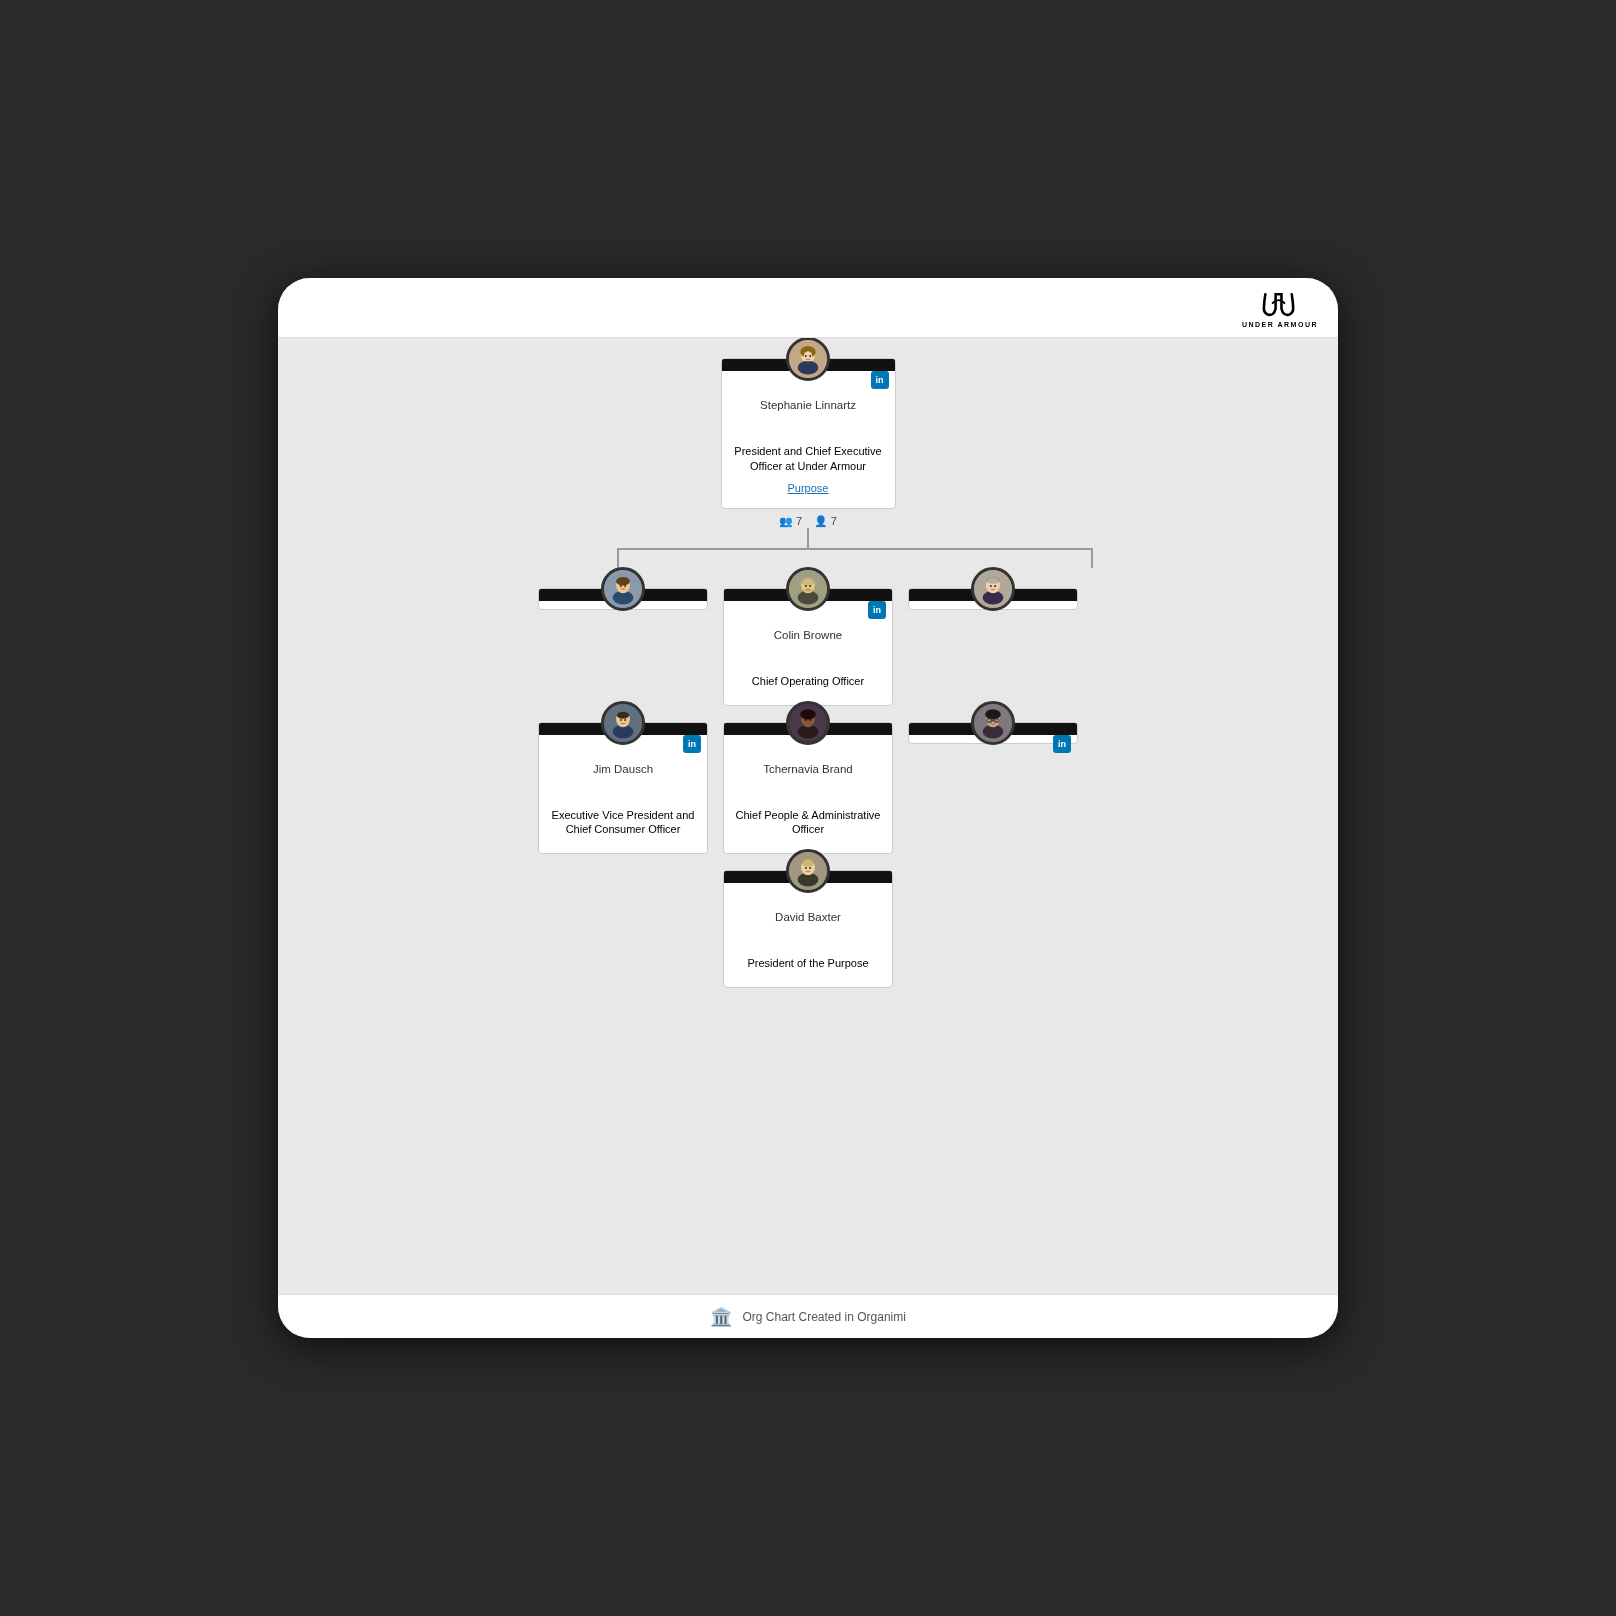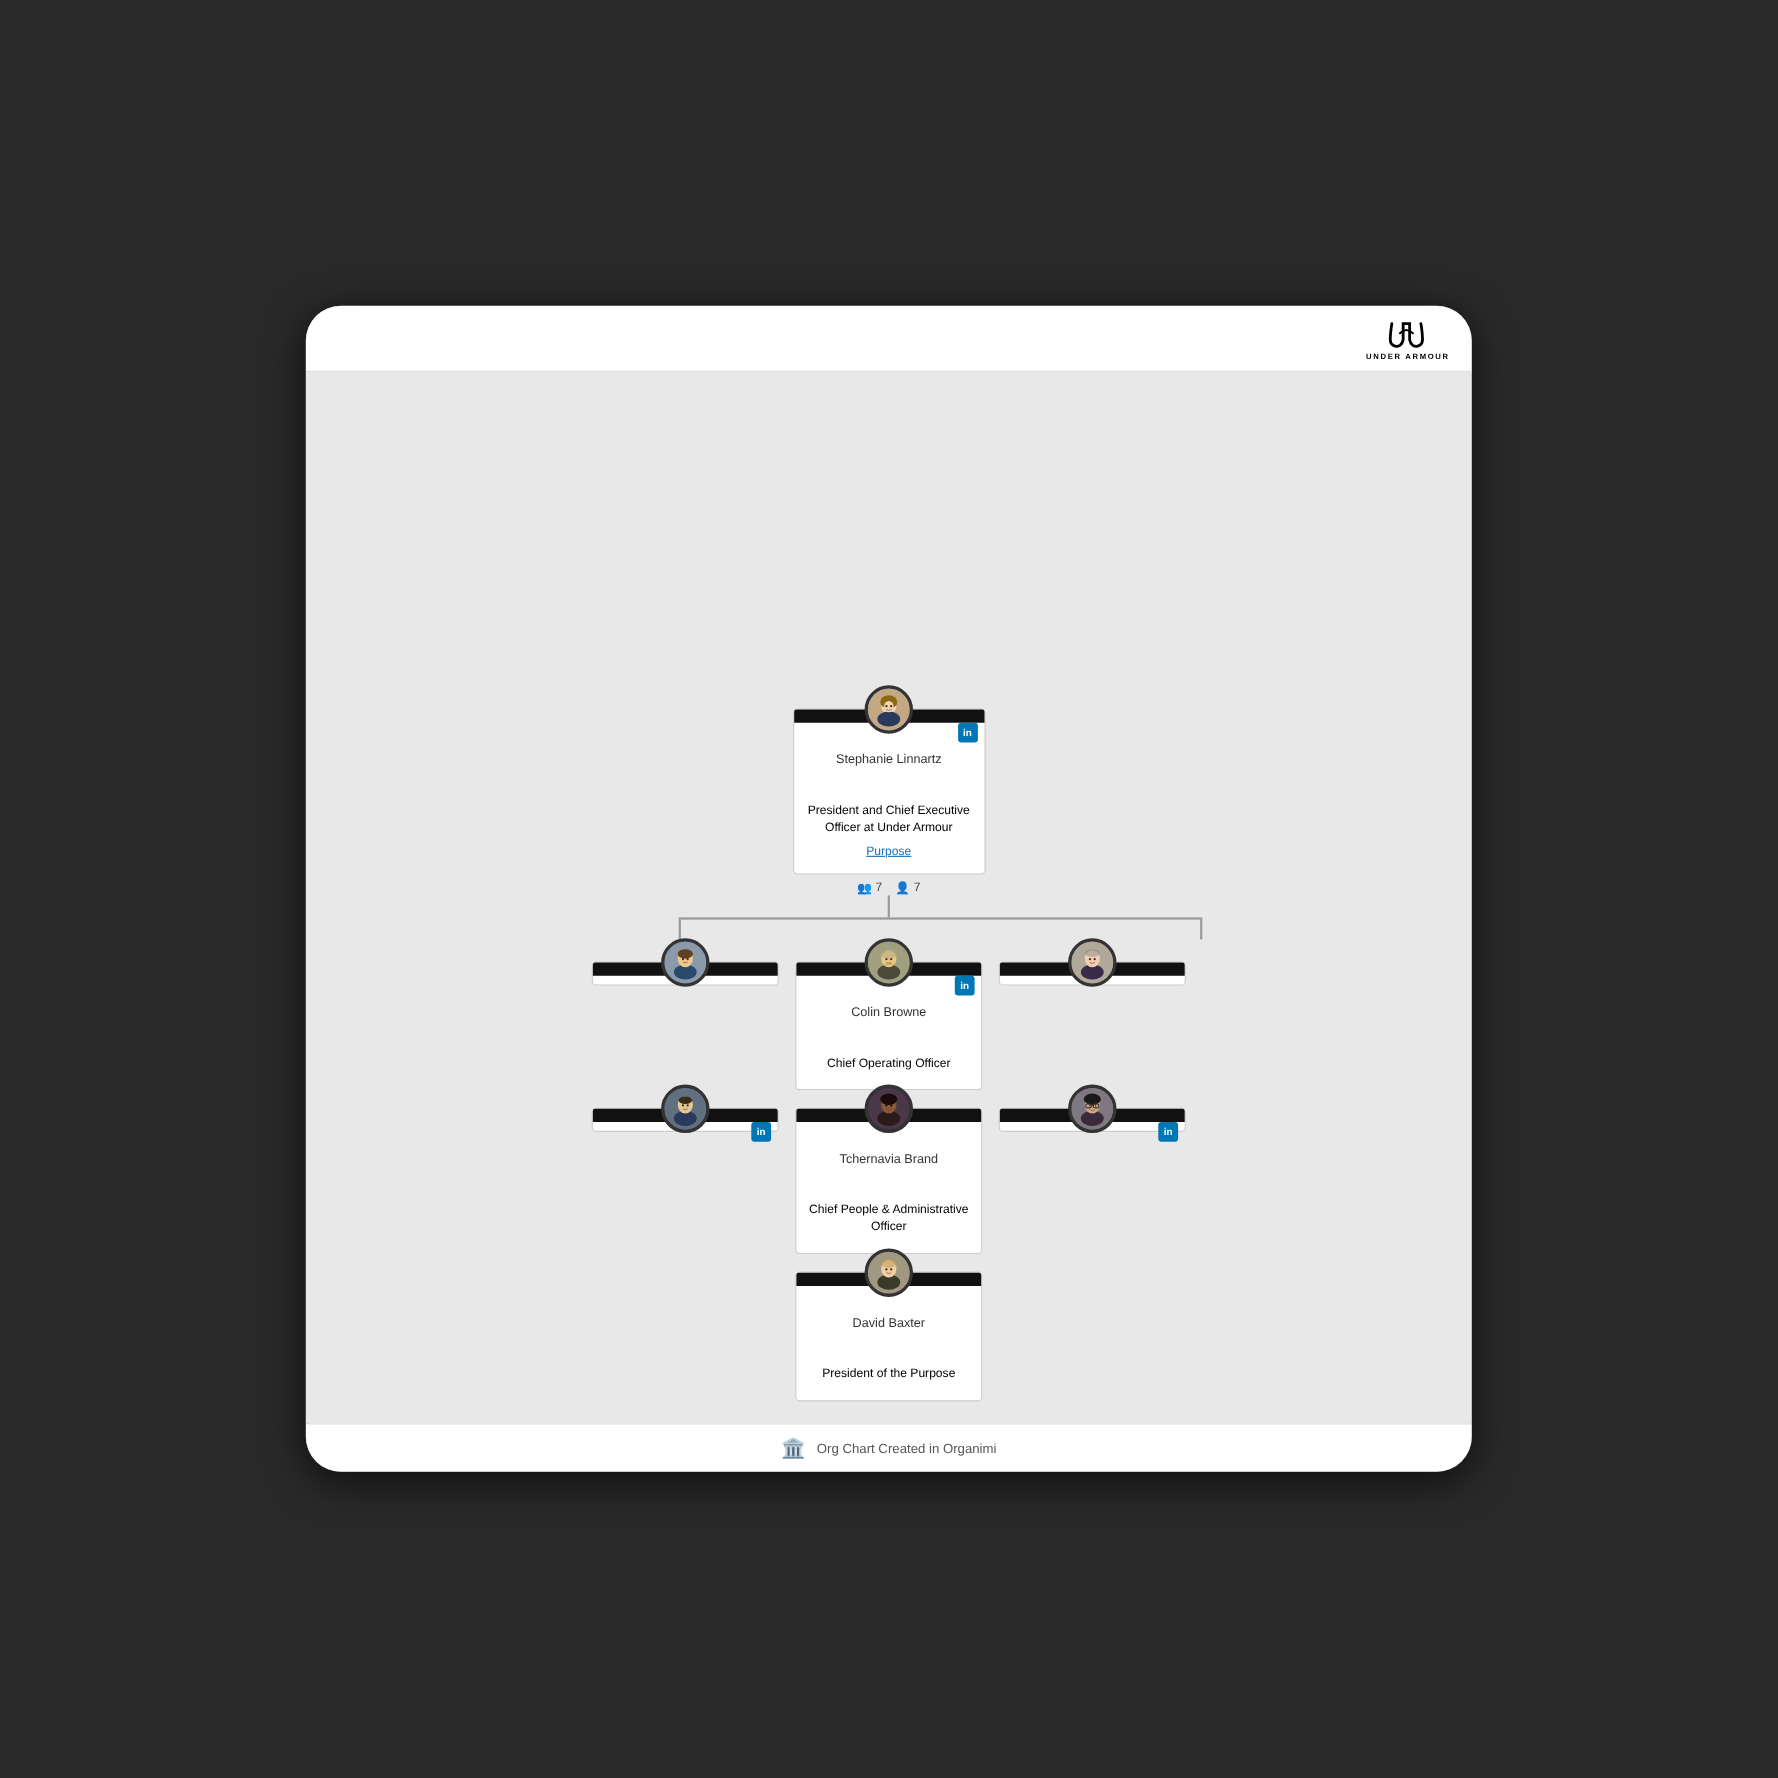--- a/index.html
+++ b/index.html
@@ -55,21 +55,20 @@
     }
 
     .chart-area {
       flex: 1;
       background: #e8e8e8;
       overflow: auto;
       padding: 20px;
       display: flex;
       flex-direction: column;
       align-items: center;
-      justify-content: flex-end;
     }
 
     .org-chart {
       display: flex;
       flex-direction: column;
       align-items: center;
       gap: 0;
     }
 
     
@@ -362,20 +361,24 @@
                 <circle cx="22" cy="22" r="22" fill="#607080"></circle>
                 <ellipse cx="22" cy="32" rx="12" ry="8" fill="#2a3a5c"></ellipse>
                 <ellipse cx="22" cy="18" rx="8" ry="9" fill="#e8c890"></ellipse>
                 <ellipse cx="22" cy="13" rx="7" ry="4" fill="#3a2a1a"></ellipse>
                 <circle cx="19.5" cy="18.5" r="1.2" fill="#333"></circle>
                 <circle cx="24.5" cy="18.5" r="1.2" fill="#333"></circle>
                 <path d="M19.5 22 Q22 24 24.5 22" stroke="#b06050" stroke-width="1" fill="none"></path>
               </svg>
             </div>
             <div class="linkedin-badge">in</div>
+            <div class="card-body">
+              <div class="person-name">Jim Dausch</div>
+              <div class="person-title">Executive Vice President and Chief Consumer Officer</div>
+            </div>
           </div>
         </div>
 
         <div class="grid-cell">
           <div class="person-card">
             <div class="card-header-bar"></div>
             <div class="avatar-wrap" style="background:#3a2838;">
               <svg viewBox="0 0 44 44" class="face-svg">
                 <circle cx="22" cy="22" r="22" fill="#4a3848"></circle>
                 <ellipse cx="22" cy="32" rx="12" ry="8" fill="#2a1a1a"></ellipse>

